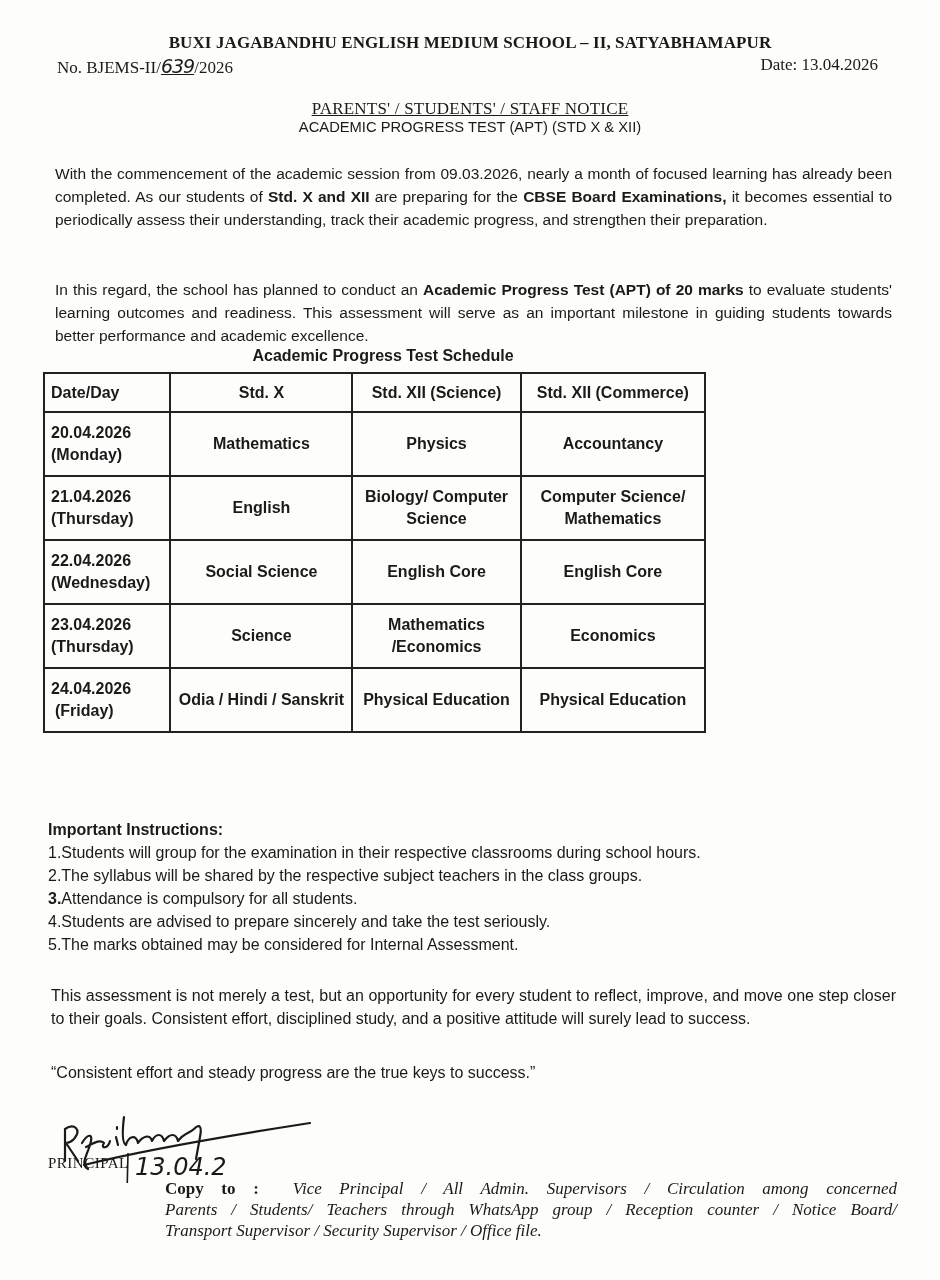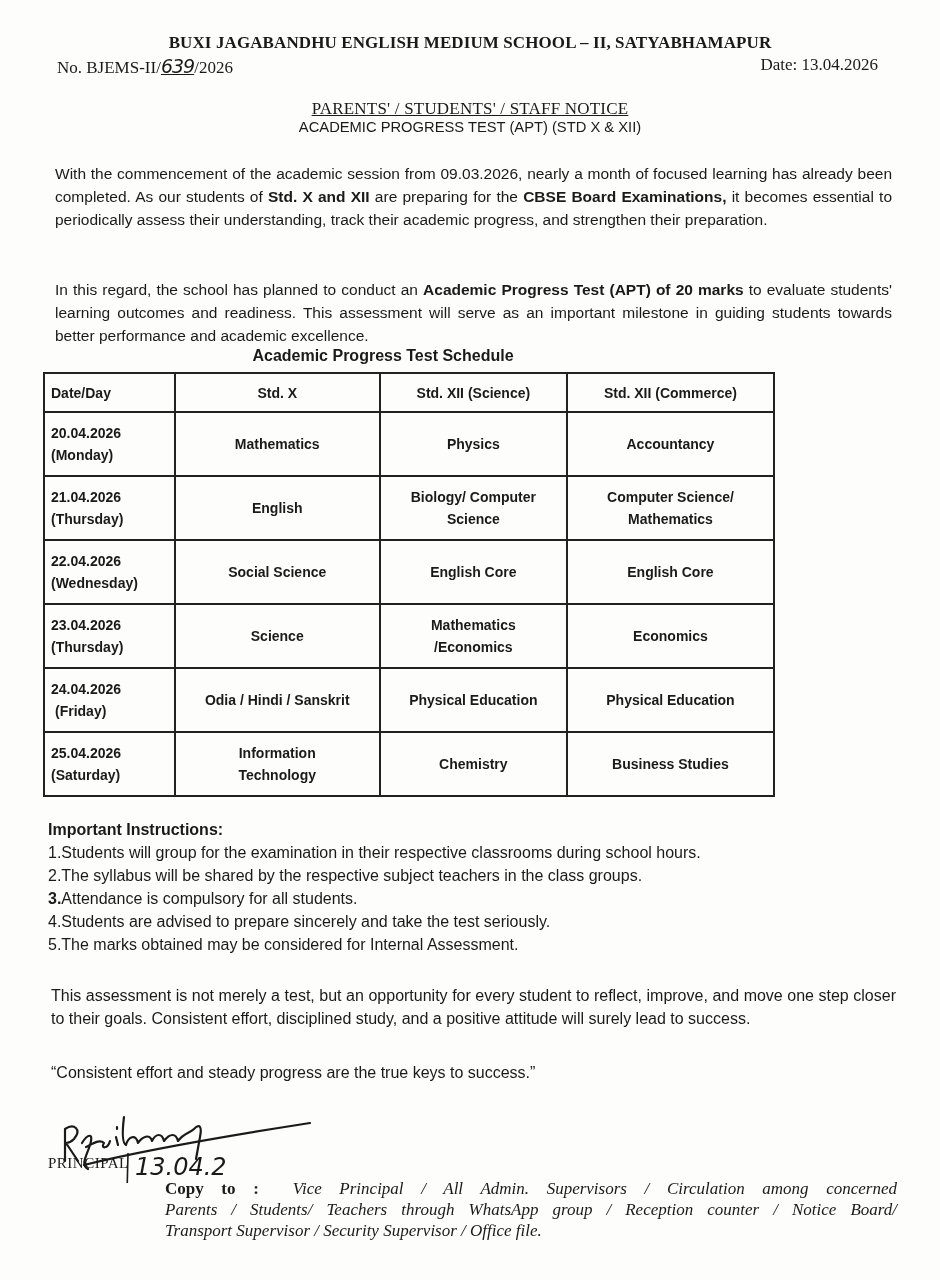--- a/index.html
+++ b/index.html
@@ -21,22 +21,22 @@
 
   .para { left: 55px; width: 837px; font-size: 15.5px; line-height: 23px; text-align: justify; }
   .para b { font-weight: bold; }
   .p1 { top: 162px; }
   .p2 { top: 278px; }
 
   .table-title { left: 0; width: 768px; top: 347px; text-align: center; font-size: 16px; font-weight: bold; transform: translateX(-0px); }
   .table-title span { display: inline-block; margin-left: -2px; }
 
   table.schedule {
-    position: absolute; left: 43px; top: 372px; width: 732px;
-    border-collapse: collapse; font-size: 14px; font-weight: bold;
+    position: absolute; left: 43px; top: 372px; width: 663px;
+    border-collapse: collapse; font-size: 16px; font-weight: bold;
   }
   table.schedule td, table.schedule th {
     border: 2px solid #222; padding: 2px 6px; vertical-align: middle; line-height: 22px;
   }
   table.schedule th { height: 33px; font-weight: bold; }
   table.schedule td { height: 58px; }
   table.schedule .c-date { width: 117px; text-align: left; }
   table.schedule .c-x { width: 192px; text-align: center; }
   table.schedule .c-sci { width: 174px; text-align: center; }
   table.schedule .c-com { width: 194px; text-align: center; }
@@ -165,36 +165,20 @@
         <td class="c-x" style="padding:2px 2px">
             <span class="cell-line">Odia / Hindi / Sanskrit</span>
           </td>
         <td class="c-sci" style="padding:2px 2px">
             <span class="cell-line">Physical Education</span>
           </td>
         <td class="c-com">
             <span class="cell-line">Physical Education</span>
           </td>
       </tr>
-      <tr>
-        <td class="c-date">
-            <span class="cell-line">25.04.2026</span>
-            <span class="cell-line">(Saturday)</span>
-          </td>
-        <td class="c-x">
-            <span class="cell-line">Information</span>
-            <span class="cell-line">Technology</span>
-          </td>
-        <td class="c-sci">
-            <span class="cell-line">Chemistry</span>
-          </td>
-        <td class="c-com">
-            <span class="cell-line">Business Studies</span>
-          </td>
-      </tr>
     </tbody>
   </table>
 
   <div class="abs sans instr">
     <div class="instr-head">Important Instructions:</div>
     <div class="instr-item"><span>1.</span><span>Students will group for the examination in their respective classrooms during school hours.</span></div>
     <div class="instr-item"><span>2.</span><span>The syllabus will be shared by the respective subject teachers in the class groups.</span></div>
     <div class="instr-item"><span class="num-bold">3.</span><span>Attendance is compulsory for all students.</span></div>
     <div class="instr-item"><span>4.</span><span>Students are advised to prepare sincerely and take the test seriously.</span></div>
     <div class="instr-item"><span>5.</span><span>The marks obtained may be considered for Internal Assessment.</span></div>

